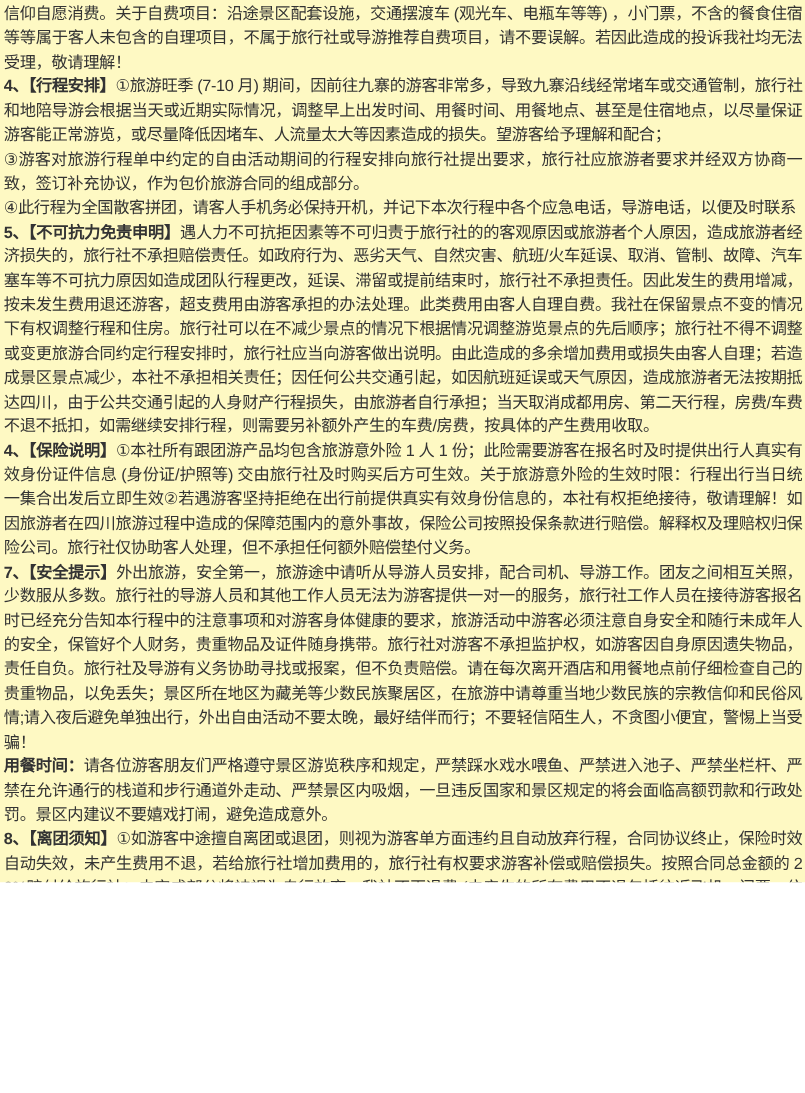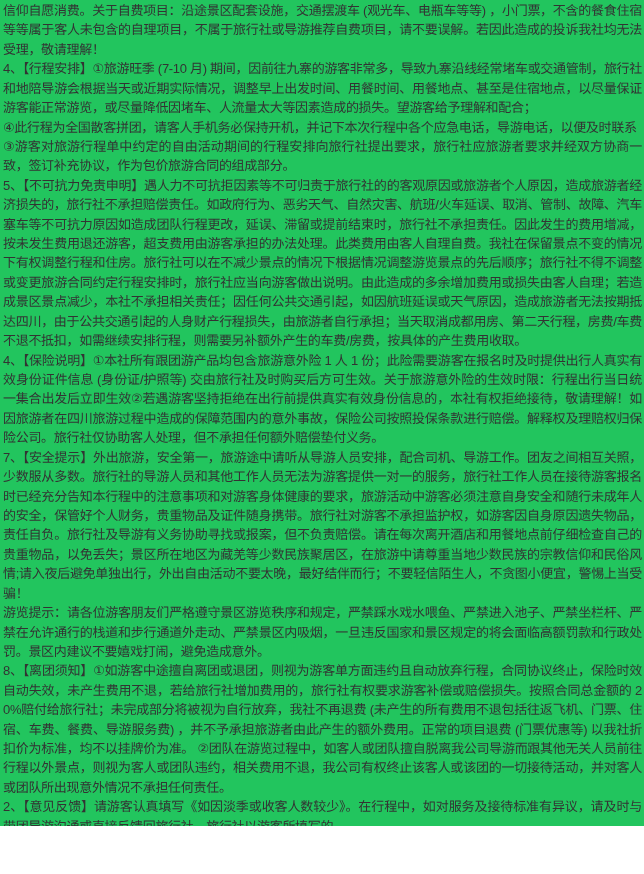--- a/index.html
+++ b/index.html
@@ -2,50 +2,50 @@
 <html lang="zh-CN"><head>
 <meta charset="utf-8">
 <style>
   html, body {
     margin: 0;
     padding: 0;
     background: #ffffff;
   }
   .doc {
     width: 644px;
-    height: 826px;
+    height: 706px;
     box-sizing: border-box;
     padding: 1px 2px 0 3px;
     overflow: hidden;
-    background: #22c55e;
+    background: #fef9c3;
     font-family: "Liberation Sans", "DejaVu Sans", sans-serif;
     font-size: 13px;
     line-height: 19.42px;
     letter-spacing: -0.3px;
     color: #333333;
     text-align: justify;
     text-justify: inter-character;
     word-break: break-all;
   }
   .para {
     margin: 0;
     padding: 0;
   }
   .seg { white-space: pre-wrap; }
-  .seg.bold { font-weight: normal; }
+  .seg.bold { font-weight: bold; }
 </style>
 </head>
 <body>
 
 <div class="doc">
   <div style="color: rgb(51, 51, 51);">
       <p class="para"><span class="seg">信仰自愿消费。关于自费项目：沿途景区配套设施，交通摆渡车 (观光车、电瓶车等等) ，小门票，不含的餐食住宿等等属于客人未包含的自理项目，不属于旅行社或导游推荐自费项目，请不要误解。若因此造成的投诉我社均无法受理，敬请理解！</span></p>
       <p class="para"><span class="seg bold">4、【行程安排】</span><span class="seg">①旅游旺季 (7-10 月) 期间，因前往九寨的游客非常多，导致九寨沿线经常堵车或交通管制，旅行社和地陪导游会根据当天或近期实际情况，调整早上出发时间、用餐时间、用餐地点、甚至是住宿地点，以尽量保证游客能正常游览，或尽量降低因堵车、人流量太大等因素造成的损失。望游客给予理解和配合；</span></p>
+      <p class="para"><span class="seg">③游客对旅游行程单中约定的自由活动期间的行程安排向旅行社提出要求，旅行社应旅游者要求并经双方协商一致，签订补充协议，作为包价旅游合同的组成部分。</span></p>
       <p class="para"><span class="seg">④此行程为全国散客拼团，请客人手机务必保持开机，并记下本次行程中各个应急电话，导游电话，以便及时联系</span></p>
-      <p class="para"><span class="seg">③游客对旅游行程单中约定的自由活动期间的行程安排向旅行社提出要求，旅行社应旅游者要求并经双方协商一致，签订补充协议，作为包价旅游合同的组成部分。</span></p>
       <p class="para"><span class="seg bold">5、【不可抗力免责申明】</span><span class="seg">遇人力不可抗拒因素等不可归责于旅行社的的客观原因或旅游者个人原因，造成旅游者经济损失的，旅行社不承担赔偿责任。如政府行为、恶劣天气、自然灾害、航班/火车延误、取消、管制、故障、汽车塞车等不可抗力原因如造成团队行程更改，延误、滞留或提前结束时，旅行社不承担责任。因此发生的费用增减，按未发生费用退还游客，超支费用由游客承担的办法处理。此类费用由客人自理自费。我社在保留景点不变的情况下有权调整行程和住房。旅行社可以在不减少景点的情况下根据情况调整游览景点的先后顺序；旅行社不得不调整或变更旅游合同约定行程安排时，旅行社应当向游客做出说明。由此造成的多余增加费用或损失由客人自理；若造成景区景点减少，本社不承担相关责任；因任何公共交通引起，如因航班延误或天气原因，造成旅游者无法按期抵达四川，由于公共交通引起的人身财产行程损失，由旅游者自行承担；当天取消成都用房、第二天行程，房费/车费不退不抵扣，如需继续安排行程，则需要另补额外产生的车费/房费，按具体的产生费用收取。</span></p>
       <p class="para"><span class="seg bold">4、【保险说明】</span><span class="seg">①本社所有跟团游产品均包含旅游意外险 1 人 1 份；此险需要游客在报名时及时提供出行人真实有效身份证件信息 (身份证/护照等) 交由旅行社及时购买后方可生效。关于旅游意外险的生效时限：行程出行当日统一集合出发后立即生效②若遇游客坚持拒绝在出行前提供真实有效身份信息的，本社有权拒绝接待，敬请理解！如因旅游者在四川旅游过程中造成的保障范围内的意外事故，保险公司按照投保条款进行赔偿。解释权及理赔权归保险公司。旅行社仅协助客人处理，但不承担任何额外赔偿垫付义务。</span></p>
       <p class="para"><span class="seg bold">7、【安全提示】</span><span class="seg">外出旅游，安全第一，旅游途中请听从导游人员安排，配合司机、导游工作。团友之间相互关照，少数服从多数。旅行社的导游人员和其他工作人员无法为游客提供一对一的服务，旅行社工作人员在接待游客报名时已经充分告知本行程中的注意事项和对游客身体健康的要求，旅游活动中游客必须注意自身安全和随行未成年人的安全，保管好个人财务，贵重物品及证件随身携带。旅行社对游客不承担监护权，如游客因自身原因遗失物品，责任自负。旅行社及导游有义务协助寻找或报案，但不负责赔偿。请在每次离开酒店和用餐地点前仔细检查自己的贵重物品，以免丢失；景区所在地区为藏羌等少数民族聚居区，在旅游中请尊重当地少数民族的宗教信仰和民俗风情;请入夜后避免单独出行，外出自由活动不要太晚，最好结伴而行；不要轻信陌生人，不贪图小便宜，警惕上当受骗！</span></p>
-      <p class="para"><span class="seg bold">游览提示：</span><span class="seg">请各位游客朋友们严格遵守景区游览秩序和规定，严禁踩水戏水喂鱼、严禁进入池子、严禁坐栏杆、严禁在允许通行的栈道和步行通道外走动、严禁景区内吸烟，一旦违反国家和景区规定的将会面临高额罚款和行政处罚。景区内建议不要嬉戏打闹，避免造成意外。</span></p>
+      <p class="para"><span class="seg bold">用餐时间：</span><span class="seg">请各位游客朋友们严格遵守景区游览秩序和规定，严禁踩水戏水喂鱼、严禁进入池子、严禁坐栏杆、严禁在允许通行的栈道和步行通道外走动、严禁景区内吸烟，一旦违反国家和景区规定的将会面临高额罚款和行政处罚。景区内建议不要嬉戏打闹，避免造成意外。</span></p>
       <p class="para"><span class="seg bold">8、【离团须知】</span><span class="seg">①如游客中途擅自离团或退团，则视为游客单方面违约且自动放弃行程，合同协议终止，保险时效自动失效，未产生费用不退，若给旅行社增加费用的，旅行社有权要求游客补偿或赔偿损失。按照合同总金额的 20%赔付给旅行社；未完成部分将被视为自行放弃，我社不再退费 (未产生的所有费用不退包括往返飞机、门票、住宿、车费、餐费、导游服务费) ，并不予承担旅游者由此产生的额外费用。正常的项目退费 (门票优惠等) 以我社折扣价为标准，均不以挂牌价为准。 ②团队在游览过程中，如客人或团队擅自脱离我公司导游而跟其他无关人员前往行程以外景点，则视为客人或团队违约，相关费用不退，我公司有权终止该客人或该团的一切接待活动，并对客人或团队所出现意外情况不承担任何责任。</span></p>
       <p class="para"><span class="seg bold">2、【意见反馈】</span><span class="seg">请游客认真填写</span><span class="seg bold">《如因淡季或收客人数较少》</span><span class="seg">。在行程中，如对服务及接待标准有异议，请及时与带团导游沟通或直接反馈回旅行社。旅行社以游客所填写的</span></p>
     </div>
 </div>
 
 </body></html>

